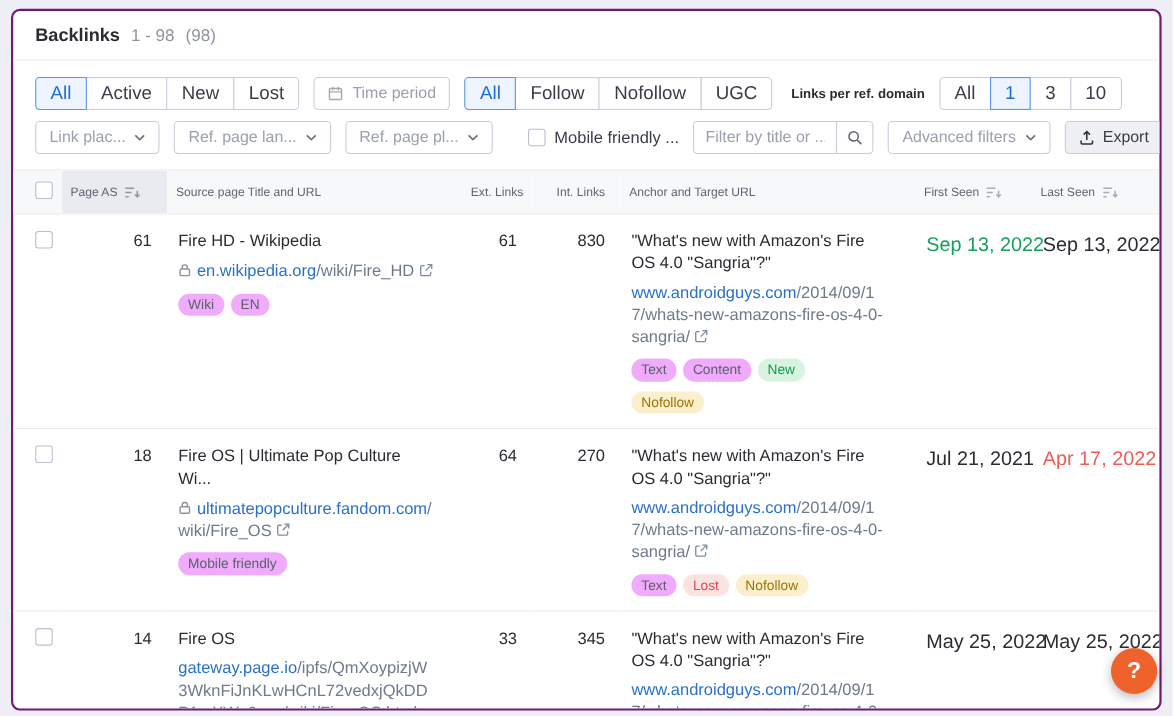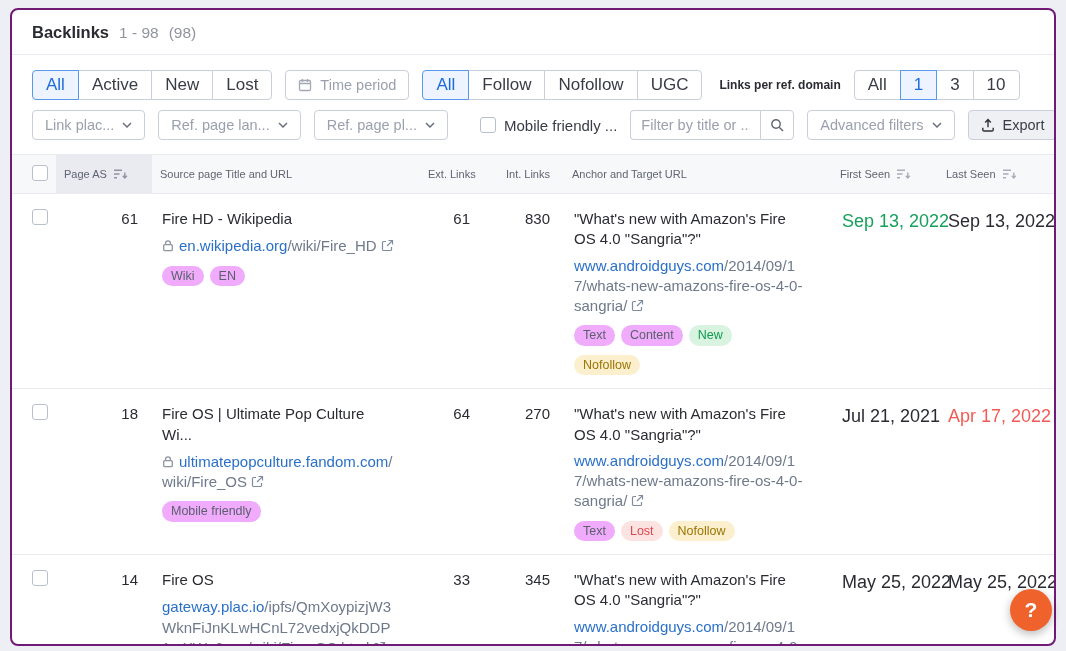--- a/index.html
+++ b/index.html
@@ -315,21 +315,21 @@
       <div class="badges"><span class="badge gray">Text</span><span class="badge red">Lost</span><span class="badge yellow">Nofollow</span></div>
     </td>
     <td class="date default">Jul 21, 2021</td>
     <td class="date red">Apr 17, 2022</td>
   </tr>
         <tr>
     <td class="col-check"><span class="check"></span></td>
     <td class="col-as">14</td>
     <td class="col-source">
       <div class="title">Fire OS</div>
-      <div class="url"><span class="domain">gateway.plac.io</span><span class="path">/ipfs/QmXoypizjW3WknFiJnKLwHCnL72vedxjQkDDP1mXWo6uco/wiki/Fire_OS.html</span><svg width="13" height="13" viewBox="0 0 13 13" style="margin-left:4px">
+      <div class="url"><span class="domain">gateway.page.io</span><span class="path">/ipfs/QmXoypizjW3WknFiJnKLwHCnL72vedxjQkDDP1mXWo6uco/wiki/Fire_OS.html</span><svg width="13" height="13" viewBox="0 0 13 13" style="margin-left:4px">
                 <path d="M5 2.5H2.6A1.1 1.1 0 0 0 1.5 3.6v6.8a1.1 1.1 0 0 0 1.1 1.1h6.8a1.1 1.1 0 0 0 1.1-1.1V8" fill="none" stroke="#7d8b9f" stroke-width="1.2"></path>
                 <path d="M7.5 1.5h4v4" fill="none" stroke="#7d8b9f" stroke-width="1.2"></path>
                 <path d="M11.2 1.8L6 7" fill="none" stroke="#7d8b9f" stroke-width="1.2"></path>
               </svg></div>
 
     </td>
     <td class="num">33</td>
     <td class="num">345</td>
     <td class="col-anchor">
       <div class="anchor-text">"What's new with Amazon's Fire OS 4.0 "Sangria"?"</div>

